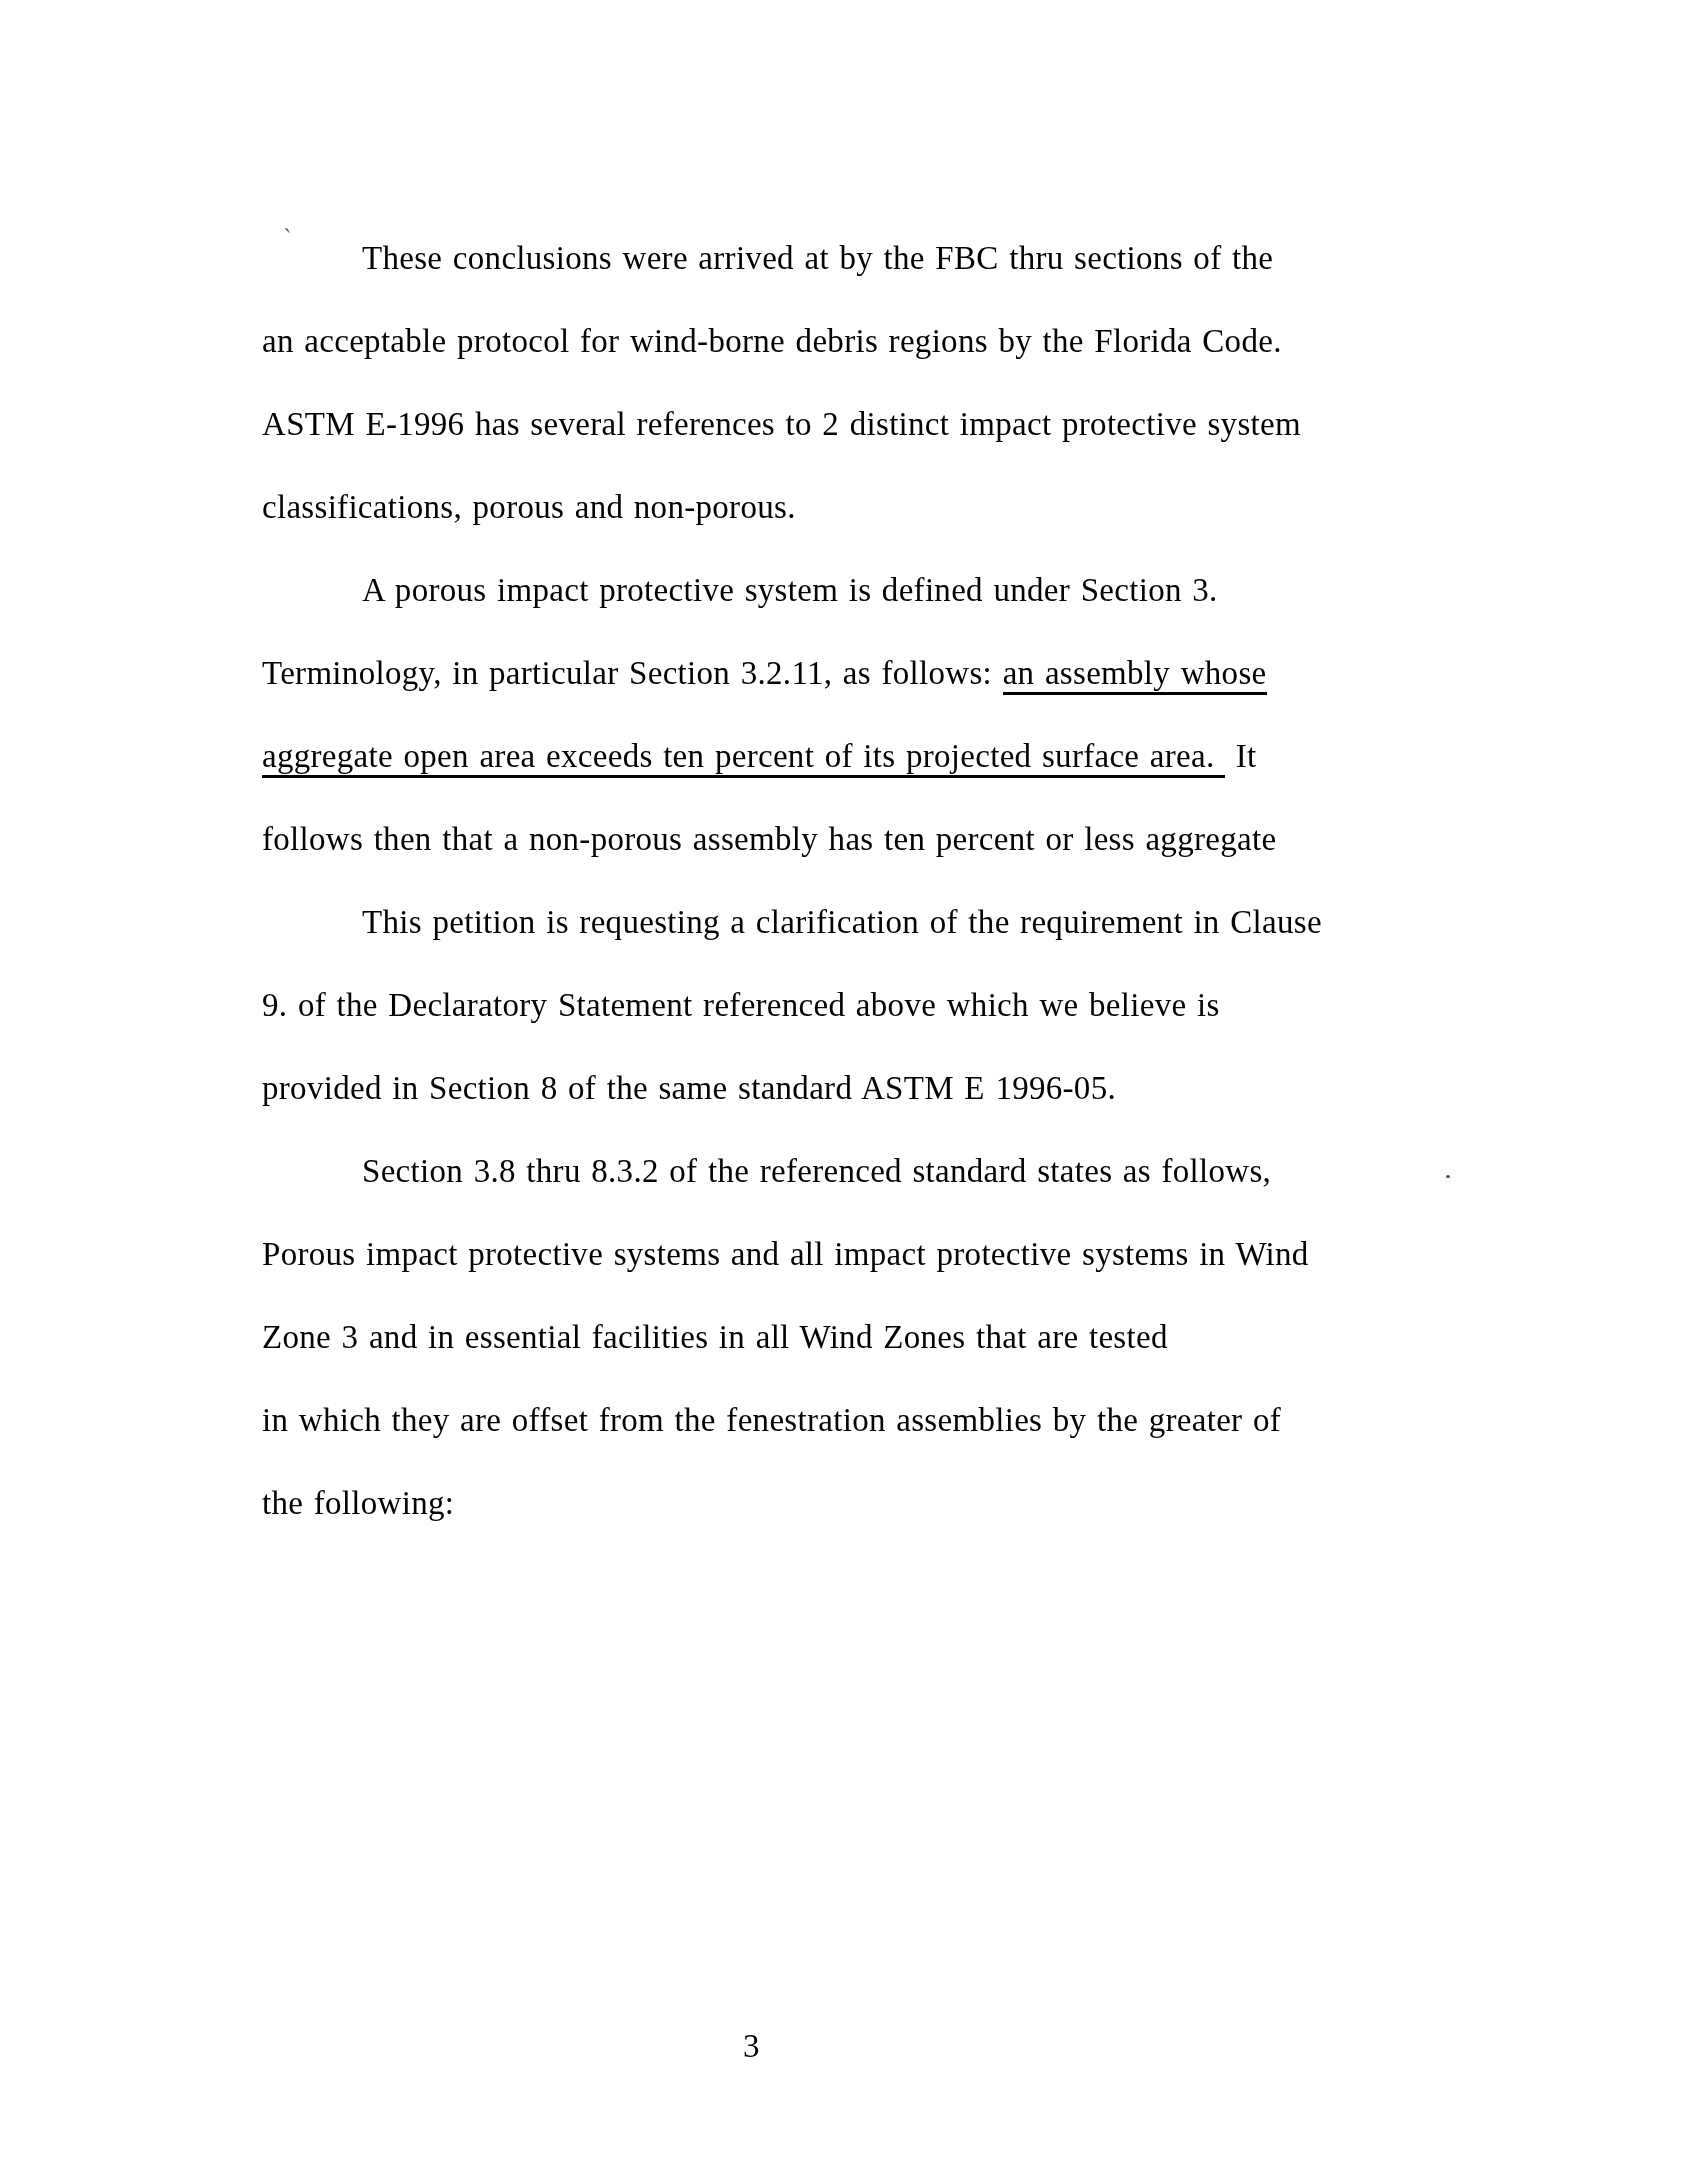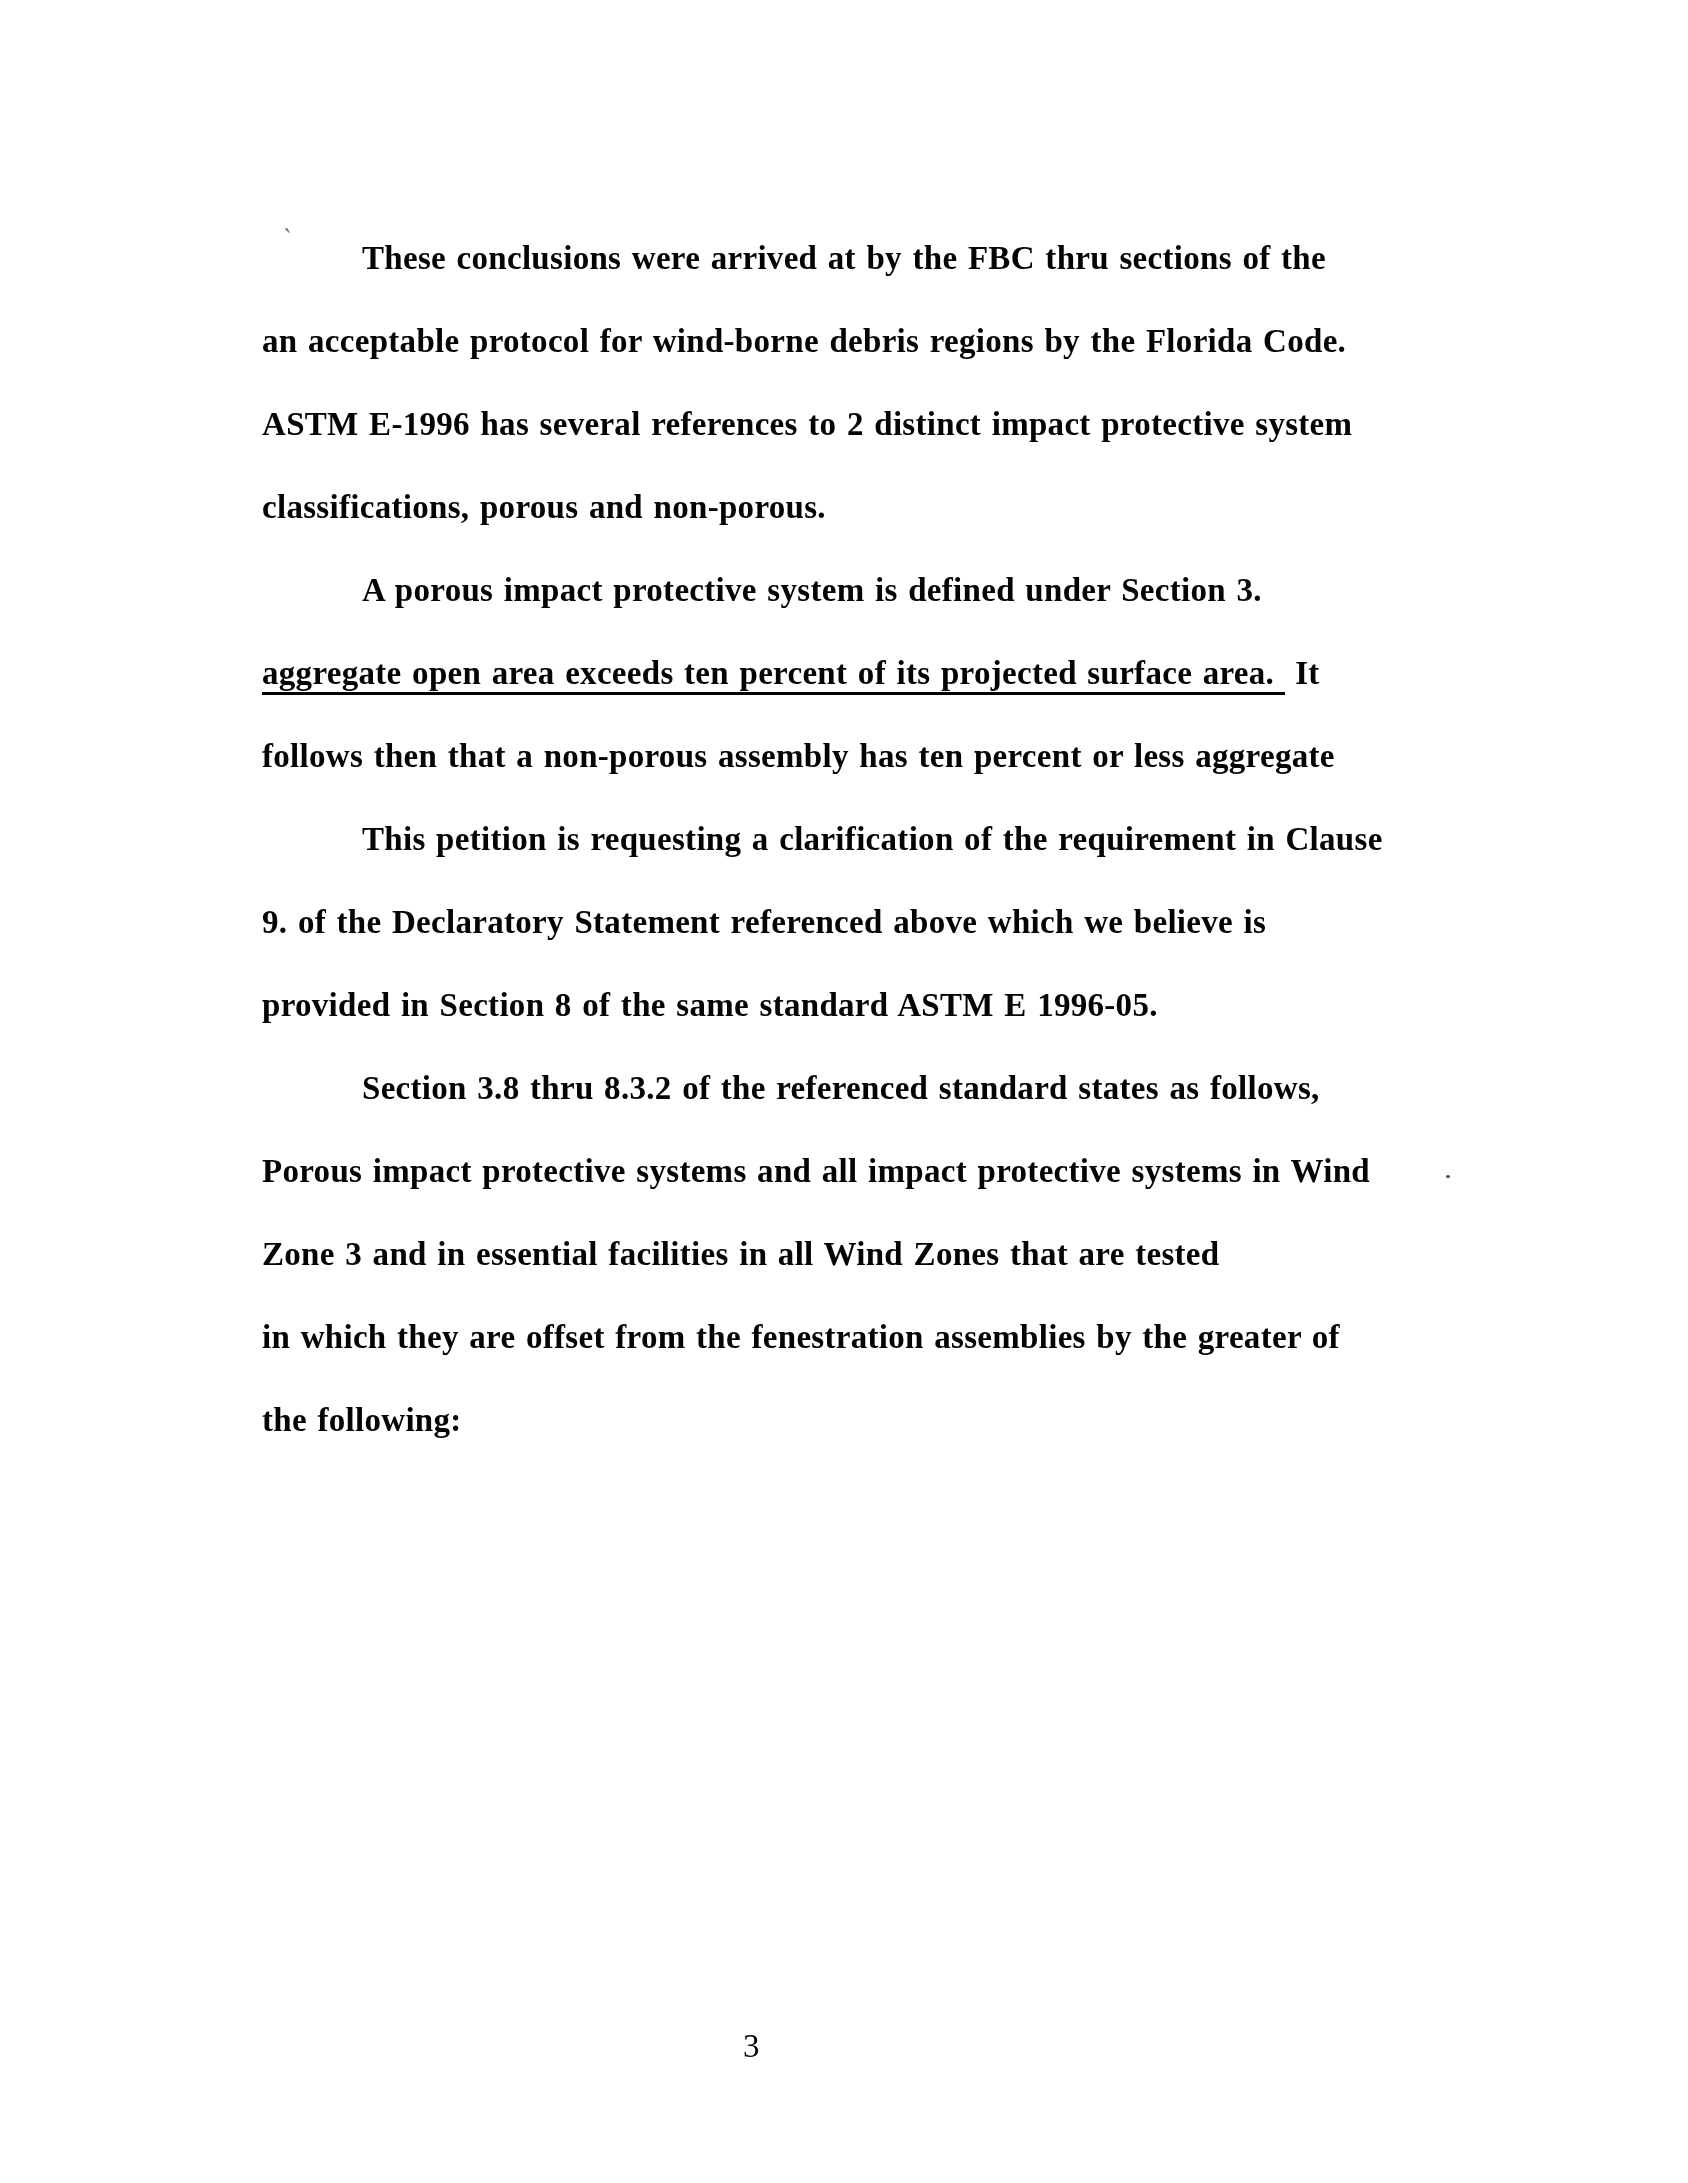--- a/index.html
+++ b/index.html
@@ -27,21 +27,20 @@
     width: 1183px;
   }
   .line {
     height: 83px;
     line-height: 83px;
     font-size: 33px;
     letter-spacing: 0.3px;
     word-spacing: 2px;
     white-space: pre;
     color: #040404;
-    font-weight: bold;
   }
   .line.indent {
     padding-left: 100px;
   }
   .u {
     border-bottom: 3.3px solid #000000;
     padding-bottom: 1.3px;
   }
   .page-number {
     position: absolute;
@@ -76,20 +75,21 @@
 <div class="scan-page">
 
   <span class="tick-artifact">ˋ</span>
 
   <div class="text-block">
       <div class="line indent"><span>These conclusions were arrived at by the FBC thru sections of the</span></div>
       <div class="line"><span>an acceptable protocol for wind-borne debris regions by the Florida Code.</span></div>
       <div class="line"><span>ASTM E-1996 has several references to 2 distinct impact protective system</span></div>
       <div class="line"><span>classifications, porous and non-porous.</span></div>
       <div class="line indent"><span>A porous impact protective system is defined under Section 3.</span></div>
+      <div class="line"><span>Terminology, in particular Section 3.2.11, as follows: </span><span class="u">an assembly whose</span></div>
       <div class="line"><span class="u">aggregate open area exceeds ten percent of its projected surface area.&nbsp;</span><span> It</span></div>
       <div class="line"><span>follows then that a non-porous assembly has ten percent or less aggregate</span></div>
       <div class="line indent"><span>This petition is requesting a clarification of the requirement in Clause</span></div>
       <div class="line"><span>9. of the Declaratory Statement referenced above which we believe is</span></div>
       <div class="line"><span>provided in Section 8 of the same standard ASTM E 1996-05.</span></div>
       <div class="line indent"><span>Section 3.8 thru 8.3.2 of the referenced standard states as follows,</span></div>
       <div class="line"><span>Porous impact protective systems and all impact protective systems in Wind</span></div>
       <div class="line"><span>Zone 3 and in essential facilities in all Wind Zones that are tested</span></div>
       <div class="line"><span>in which they are offset from the fenestration assemblies by the greater of</span></div>
       <div class="line"><span>the following:</span></div>

